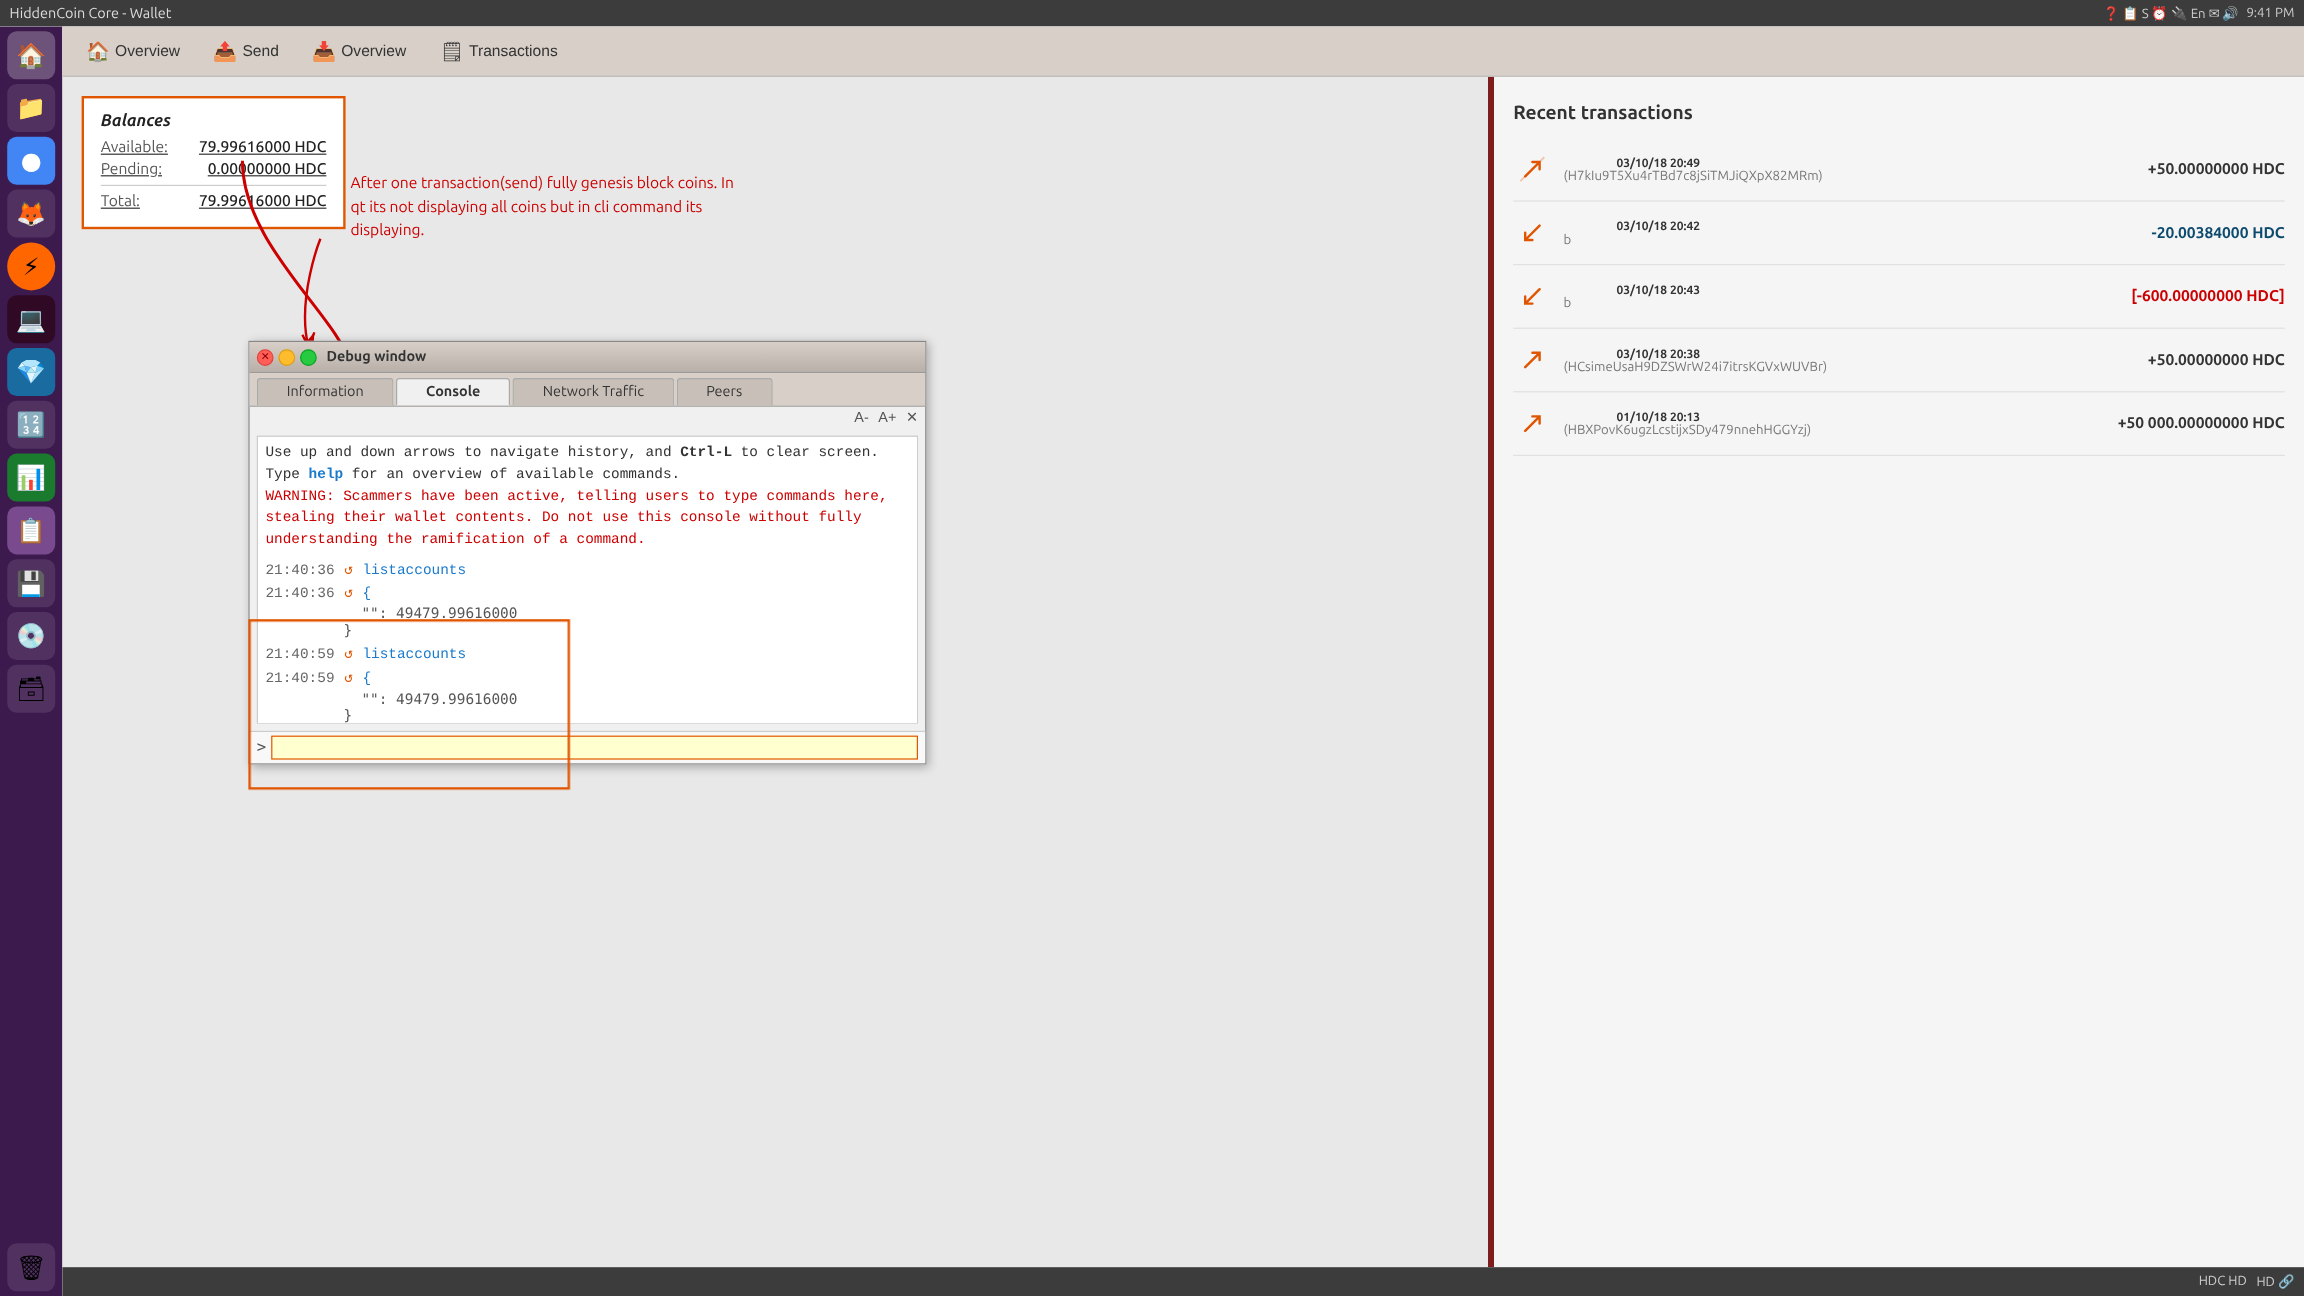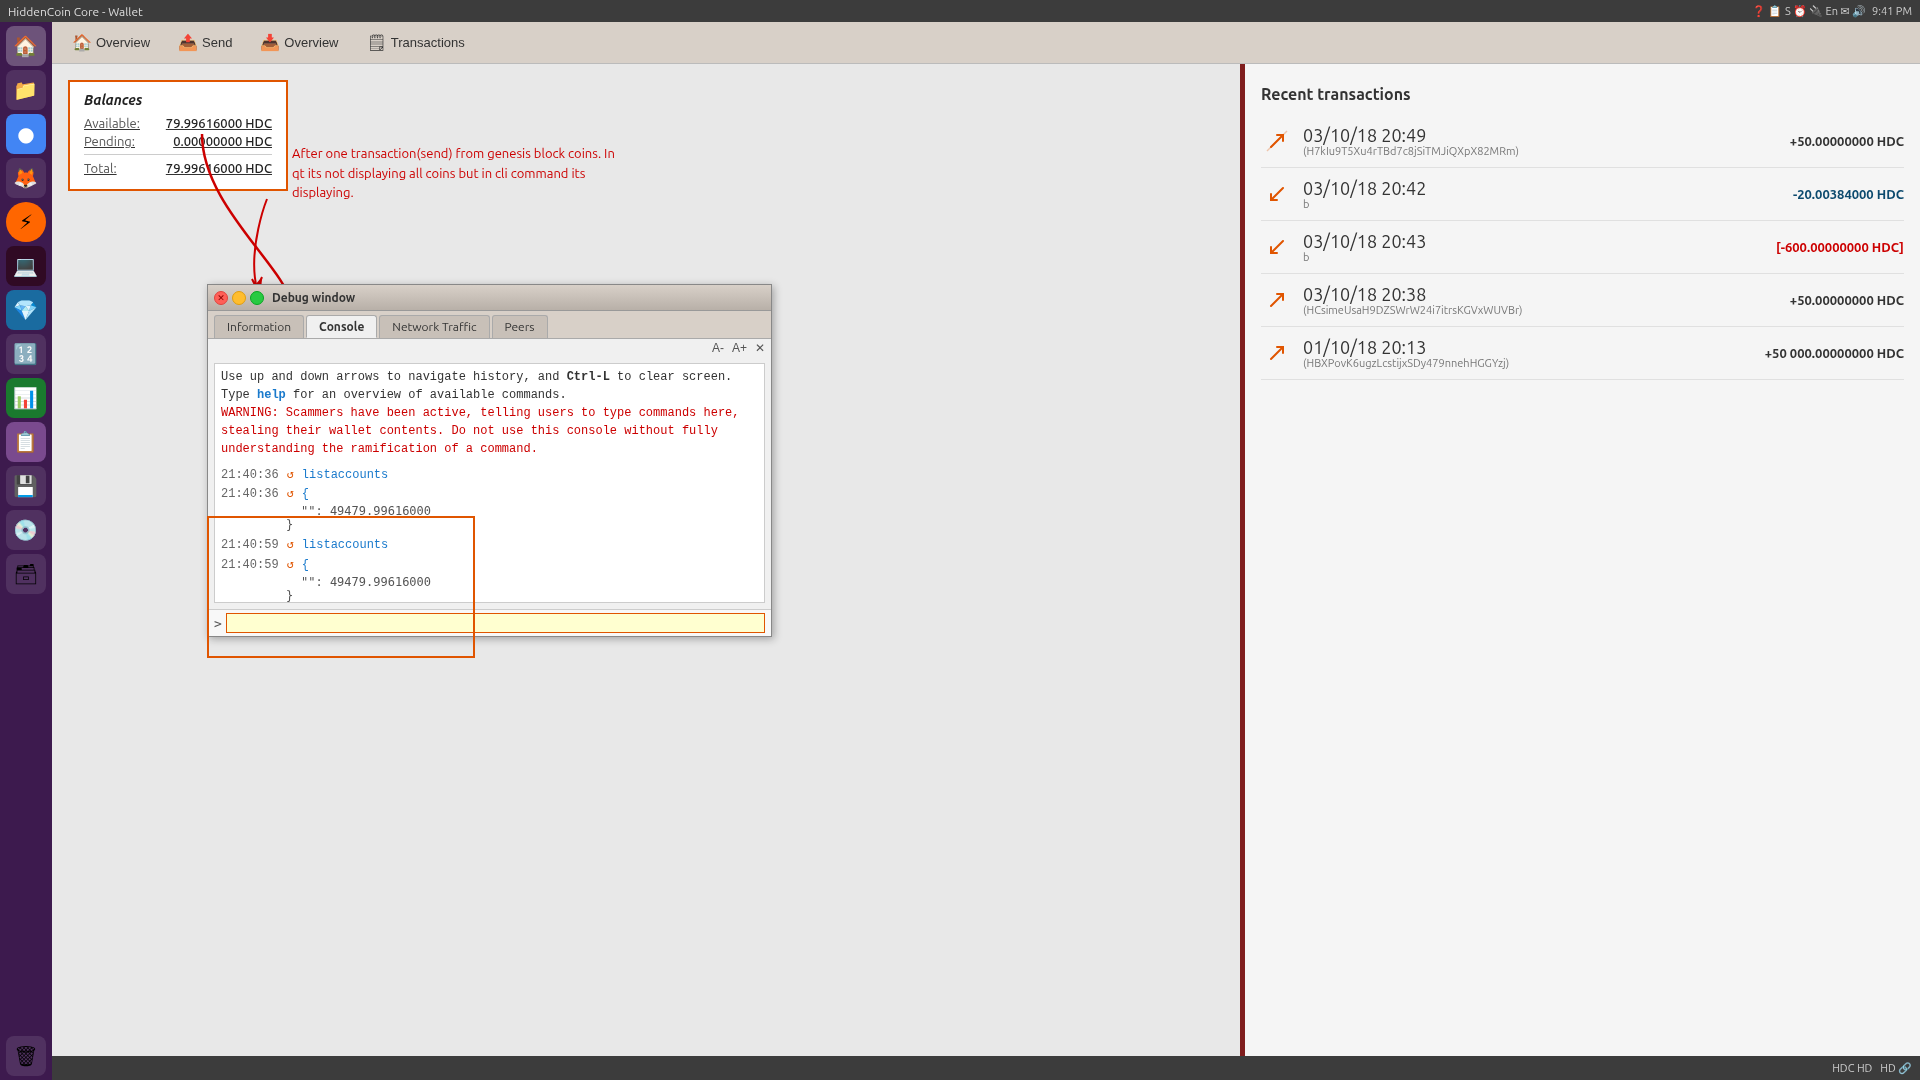--- a/index.html
+++ b/index.html
@@ -207,21 +207,21 @@
     }
 
     
     .debug-tabs {
       display: flex;
       background: #d8d0c8;
       padding: 4px 6px 0;
       border-bottom: 1px solid #aaa;
     }
     .debug-tab {
-      padding: 4px 12px;
+      padding: 4px 24px;
       font-size: 12px;
       cursor: pointer;
       border: 1px solid #aaa;
       border-bottom: none;
       background: #c8c0b8;
       margin-right: 2px;
       border-radius: 3px 3px 0 0;
       color: #333;
     }
     .debug-tab.active {
@@ -318,21 +318,21 @@
       height: 32px;
       margin-right: 10px;
       color: #e05500;
       font-size: 20px;
       display: flex;
       align-items: center;
       justify-content: center;
       flex-shrink: 0;
     }
     .tx-details { flex: 1; }
-    .tx-date { font-size: 18px; font-weight: normal; color: #333; }
+    .tx-date { font-size: 10px; font-weight: bold; color: #333; margin-left: 44px; }
     .tx-address { font-size: 11px; color: #777; }
     .tx-amount { font-size: 13px; font-weight: bold; }
     .tx-amount.positive { color: #333; }
     .tx-amount.negative { color: #0c4a6e; }
     .tx-amount.bracketed { color: #cc0000; }
 
     
     .status-bar {
       background: #3c3c3c;
       height: 24px;
@@ -412,21 +412,21 @@
             <span class="balance-value">0.00000000 HDC</span>
           </div>
           <hr class="balance-divider">
           <div class="balance-row">
             <span class="balance-label">Total:</span>
             <span class="balance-value">79.99616000 HDC</span>
           </div>
         </div>
 
         <div class="annotation">
-          <span>After one transaction(send) from genesis block coins. In</span><br>
+          <span>After one transaction(send) fully genesis block coins. In</span><br>
           <span>qt its not displaying all coins but in cli command its displaying.</span>
         </div>
 
         <div style="position:absolute; top:125px; left:185px; color:#cc0000; font-size:14px; pointer-events:none;">
           <svg width="60" height="120" viewBox="0 0 60 120">
             <path d="M30 10 C30 10 10 60 20 100 L15 90 M20 100 L25 88" stroke="#cc0000" stroke-width="2" fill="none" marker-end="url(#arrowhead)"></path>
             <defs>
               <marker id="arrowhead" markerWidth="10" markerHeight="7" refX="10" refY="3.5" orient="auto">
                 <polygon points="0 0, 10 3.5, 0 7" fill="#cc0000"></polygon>
               </marker>

